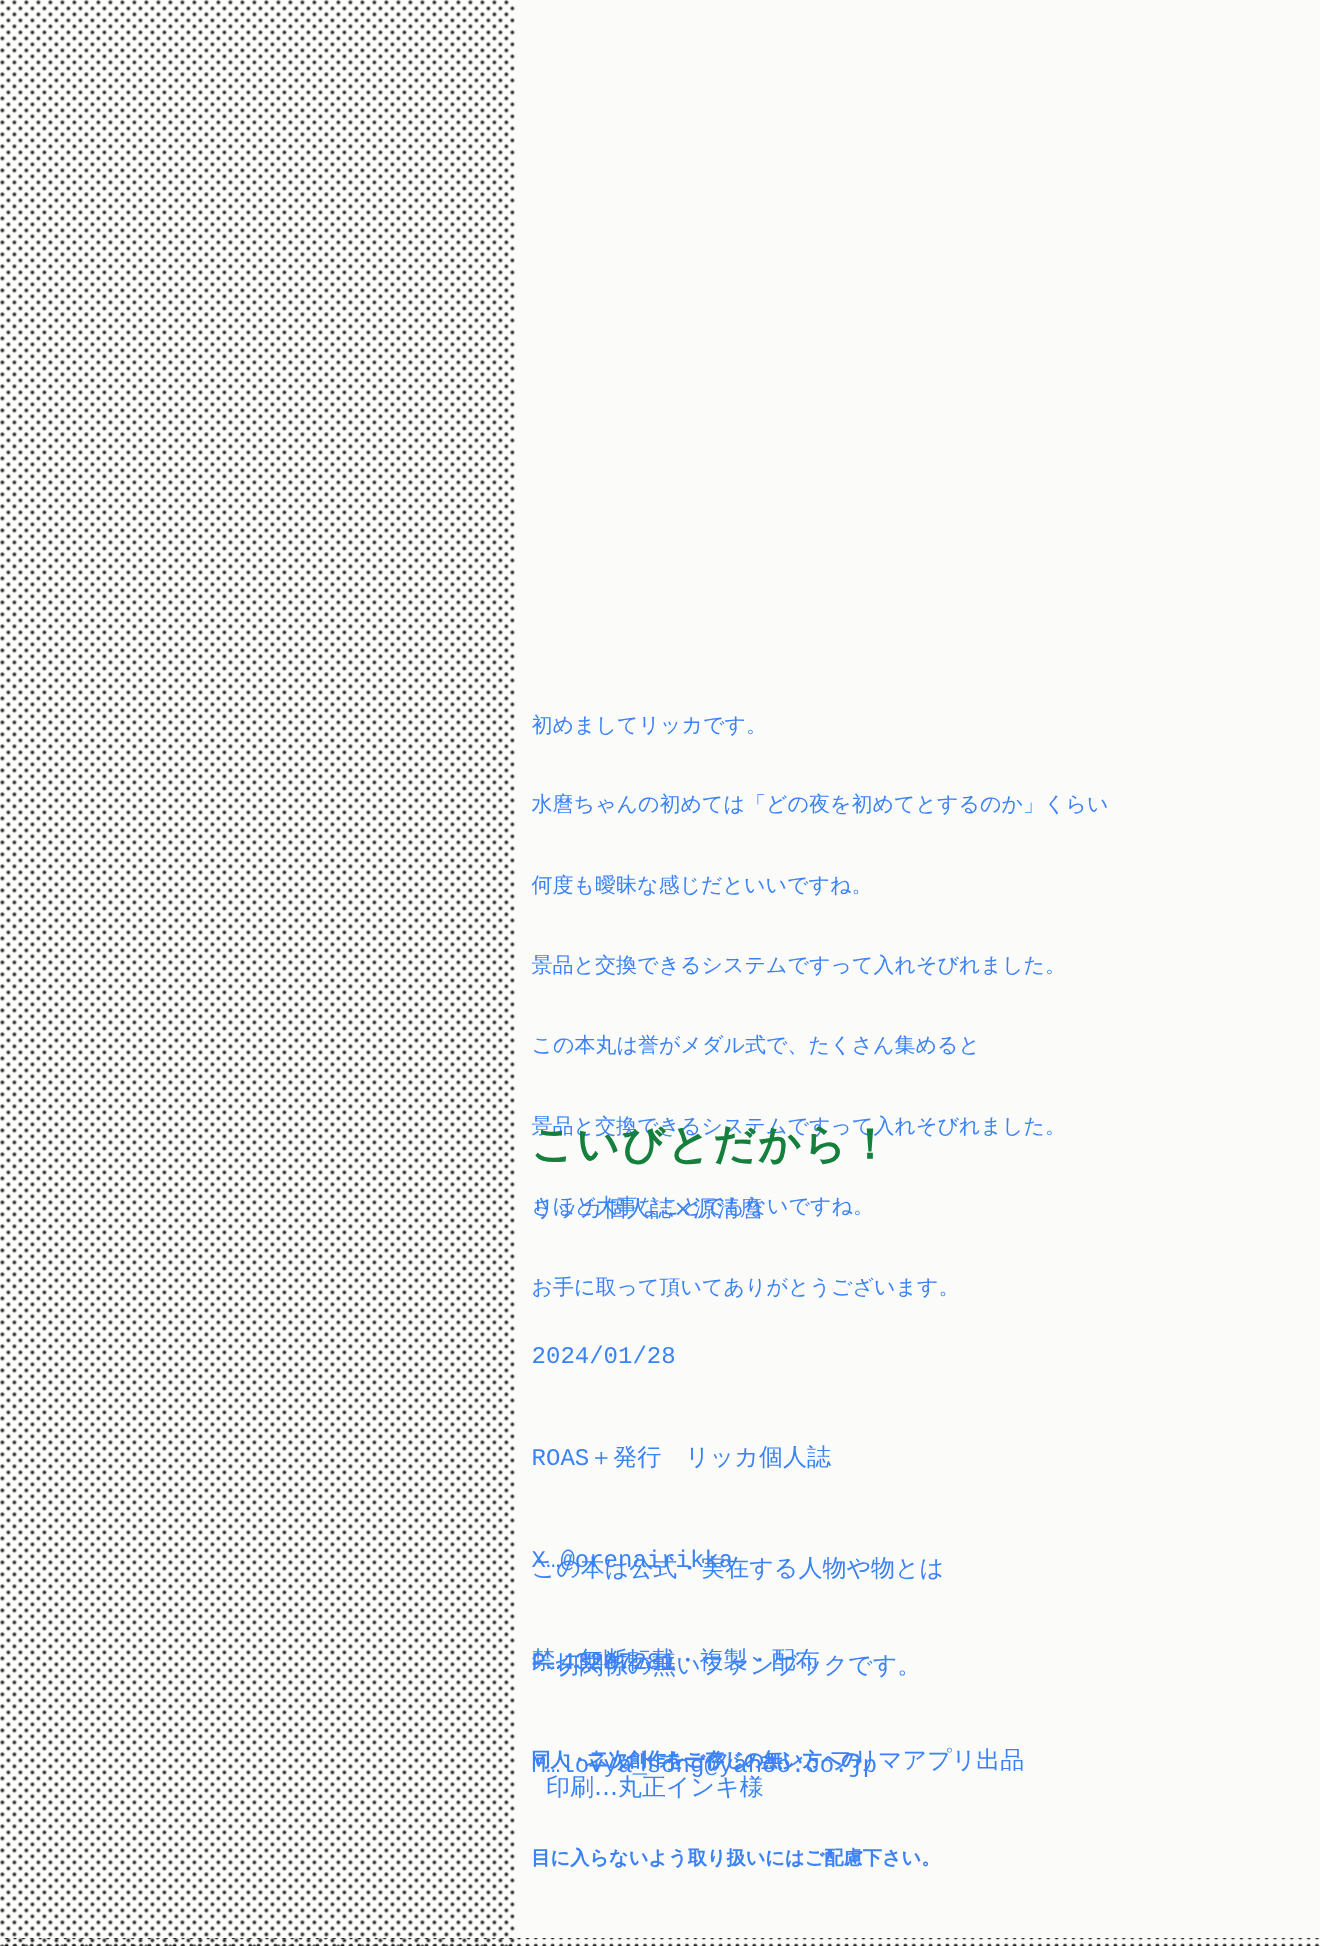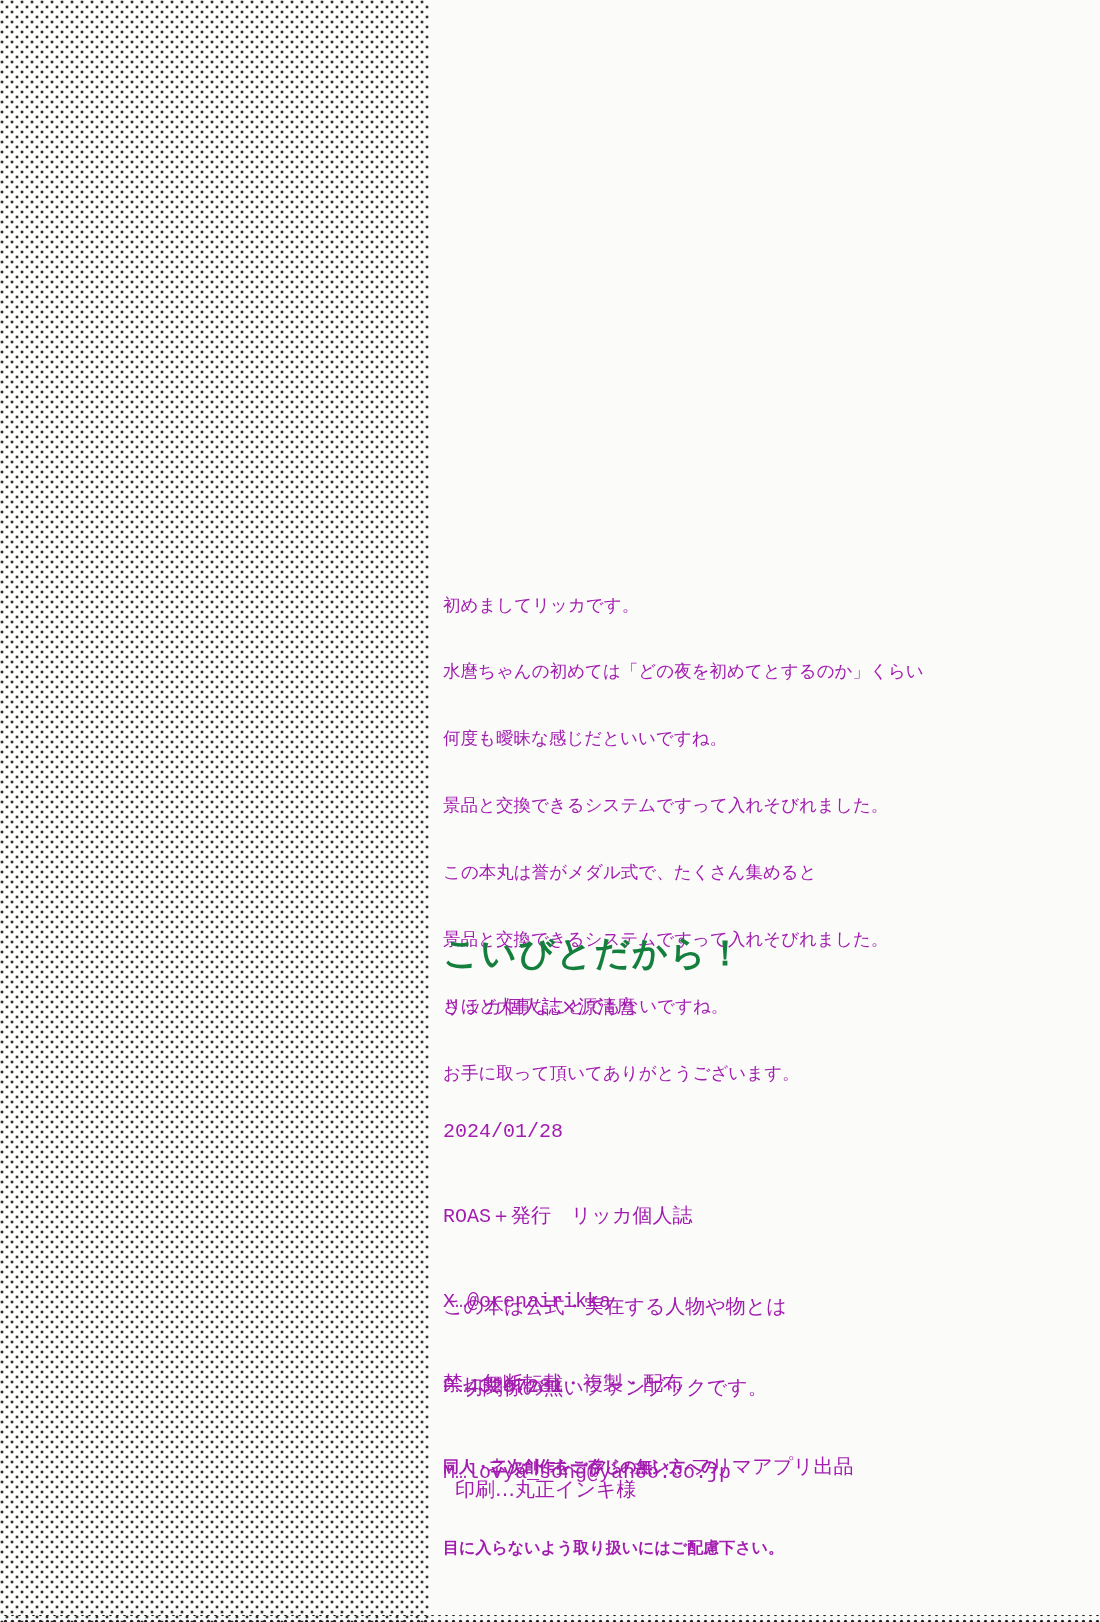--- a/index.html
+++ b/index.html
@@ -38,21 +38,21 @@
     width: 1100px;
     height: 7px;
     background-image: radial-gradient(circle, #1f1f1f 1.2px, rgba(31,31,31,0.3) 1.7px, transparent 2.2px);
     background-size: 7px 7px;
     background-position: 2px 3px;
   }
 
   .tx {
     position: absolute;
     left: 443px;
-    color: #a21caf;
+    color: #3b82f6;
     white-space: pre;
   }
 
   .afterword {
     top: 549px;
     font-size: 17.5px;
     line-height: 22.3px;
   }
 
   .book-title {

